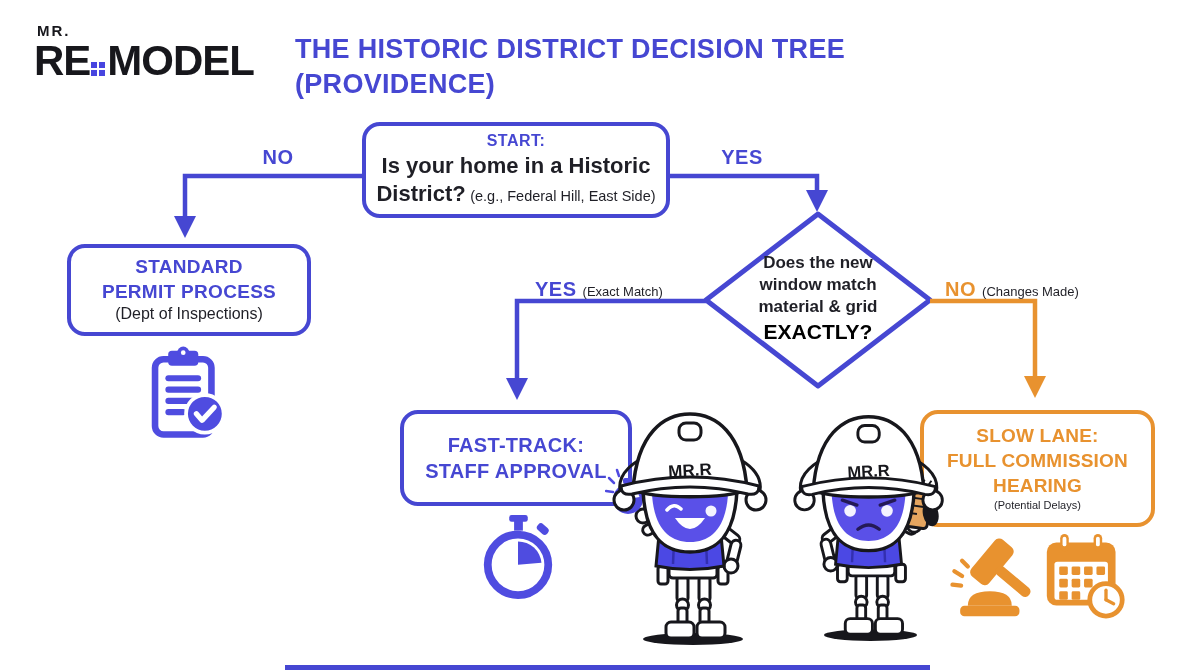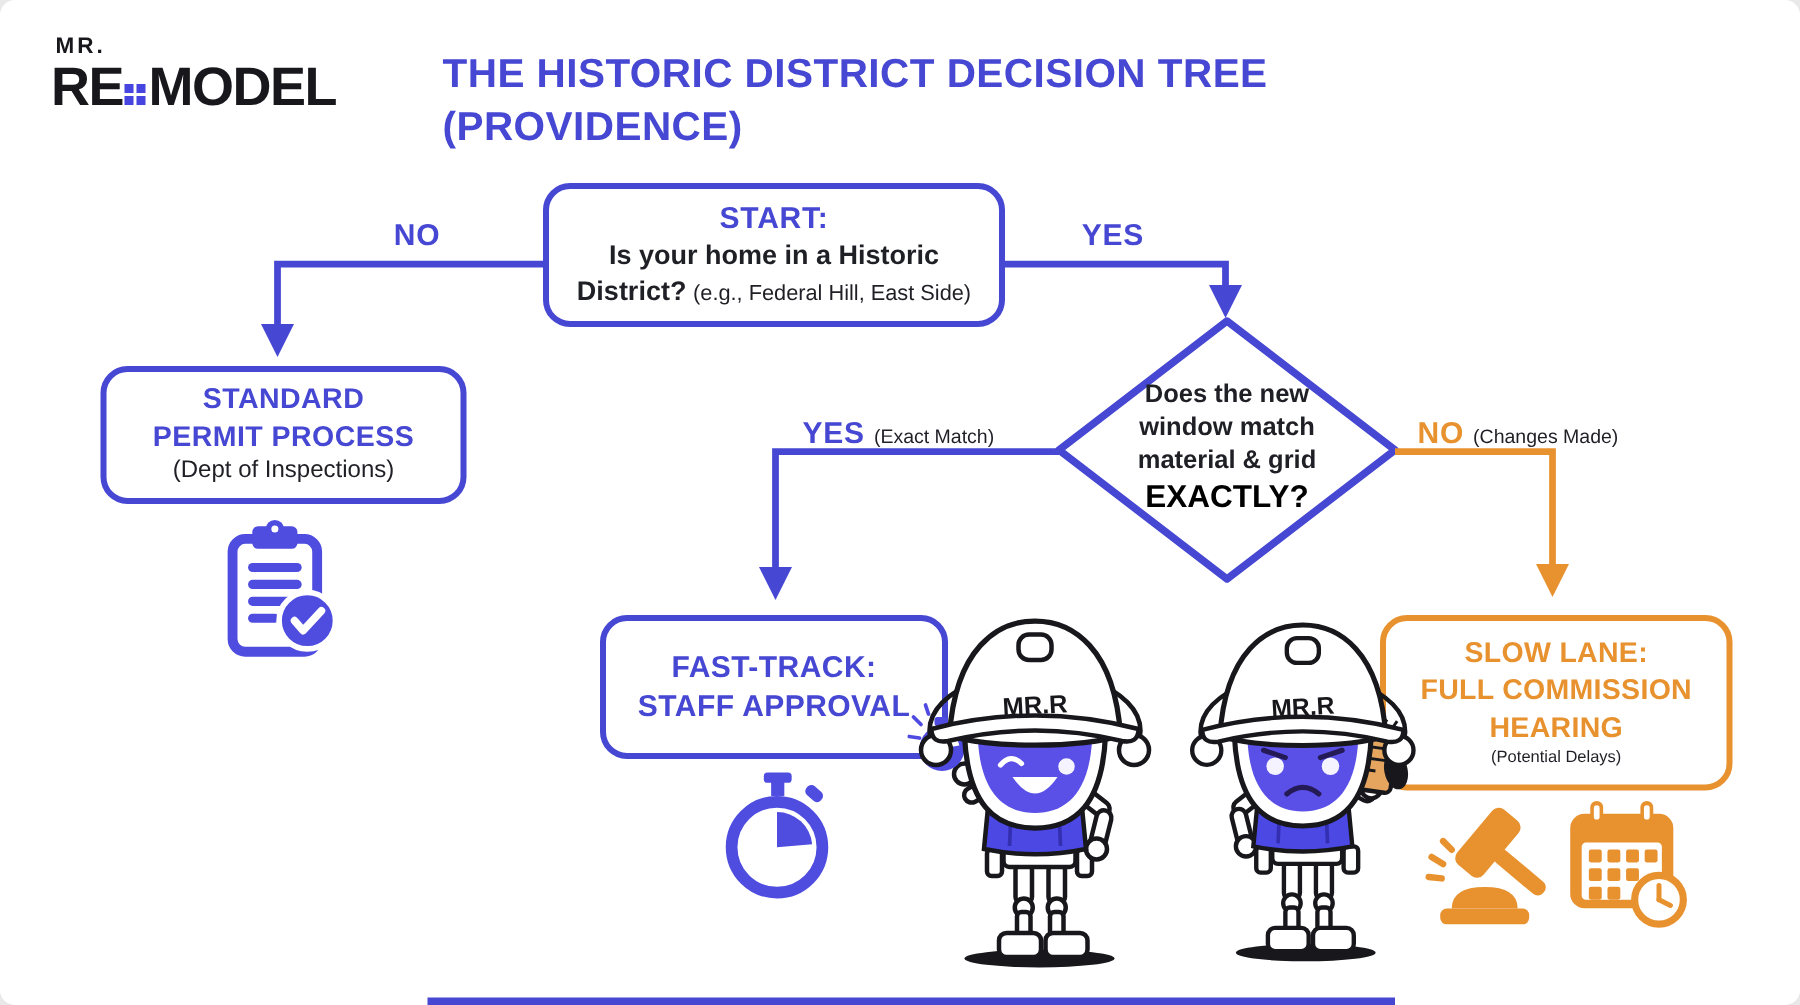--- a/index.html
+++ b/index.html
@@ -4,27 +4,27 @@
 <style>
   :root{
     --blue:#4647d2;
     --blue-deep:#4f4ce0;
     --orange:#e8922f;
     --dark:#1f1f26;
     --ink:#17171c;
   }
   *{margin:0;padding:0;box-sizing:border-box;}
   body{background:#e9e9e9;font-family:"Liberation Sans","DejaVu Sans",sans-serif;}
-  #canvas{position:relative;width:1200px;height:670px;background:#ffffff;overflow:hidden;margin:0 auto;border-radius:10px;}
+  #canvas{position:relative;width:1200px;height:670px;background:#ffffff;overflow:hidden;margin:0 auto;}
   .abs{position:absolute;}
 
   
   .logo{left:34px;top:22px;color:var(--ink);z-index:4;}
   .logo-prefix{display:block;font-size:15px;font-weight:800;letter-spacing:2px;margin-left:3px;}
-  .logo-word{display:flex;align-items:flex-end;font-size:36px;font-weight:800;letter-spacing:-1px;line-height:1.05;}
+  .logo-word{display:flex;align-items:flex-end;font-size:42px;font-weight:800;letter-spacing:-1px;line-height:1.05;}
   .logo-grid{display:grid;grid-template-columns:6px 6px;grid-template-rows:6px 6px;gap:2px;margin:0 2px 7px 1px;}
   .logo-grid span{background:#4745e0;display:block;}
 
   
   .page-title{left:295px;top:32px;width:630px;text-align:left;color:var(--blue);
     font-size:27px;font-weight:700;letter-spacing:.3px;line-height:1.3;z-index:2;}
 
   
   #connectors{left:0;top:0;width:1200px;height:670px;z-index:1;pointer-events:none;}
 
@@ -32,22 +32,22 @@
   .node{background:#fff;border:4px solid var(--blue);border-radius:18px;
     display:flex;flex-direction:column;align-items:center;justify-content:center;
     text-align:center;z-index:2;line-height:1.3;}
   .node.orange{border-color:var(--orange);text-align:right;}
   .h-blue{color:var(--blue);font-weight:800;}
   .h-orange{color:var(--orange);font-weight:800;}
   .t-dark{color:var(--dark);font-weight:600;}
   .t-note{color:var(--dark);font-weight:500;}
 
   .start-box{left:362px;top:122px;width:308px;height:96px;padding:4px 8px;}
-  .start-heading{font-size:20px;letter-spacing:.5px;}
-  .start-q{font-size:18px;}
+  .start-heading{font-size:16px;letter-spacing:.5px;}
+  .start-q{font-size:22px;}
   .start-note{font-size:14.5px;font-weight:500;}
 
   .standard-box{left:67px;top:244px;width:244px;height:92px;padding:4px;}
   .standard-title{font-size:19px;letter-spacing:.3px;}
   .standard-sub{font-size:16px;}
 
   .fast-box{left:400px;top:410px;width:232px;height:96px;padding:10px;}
   .fast-title{font-size:20px;letter-spacing:.3px;}
 
   .slow-box{left:920px;top:410px;width:235px;height:117px;padding:4px;}

